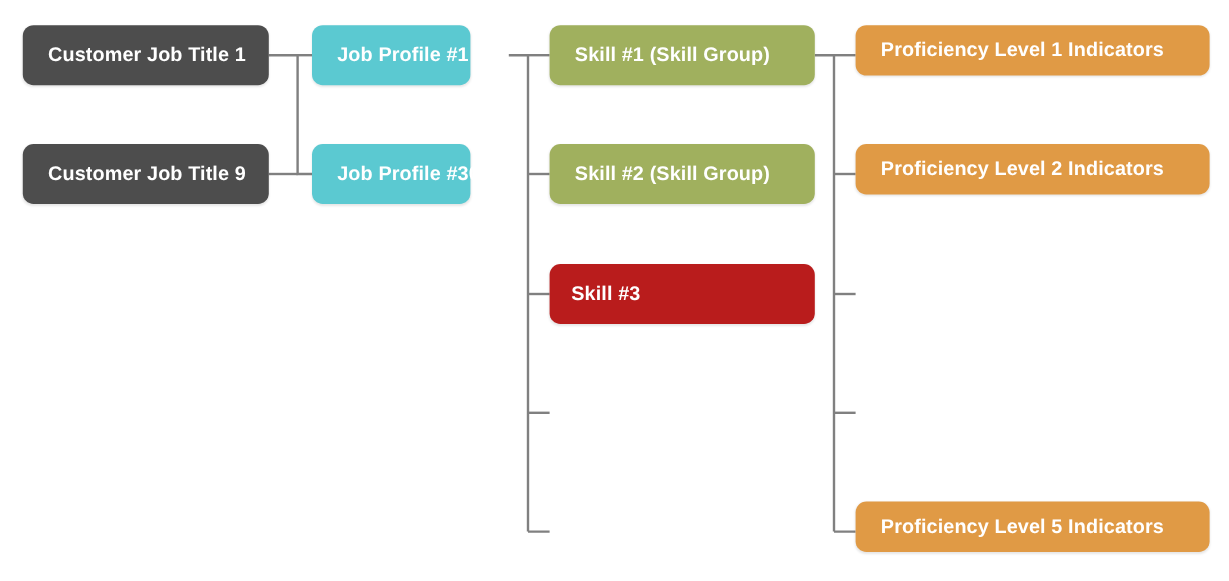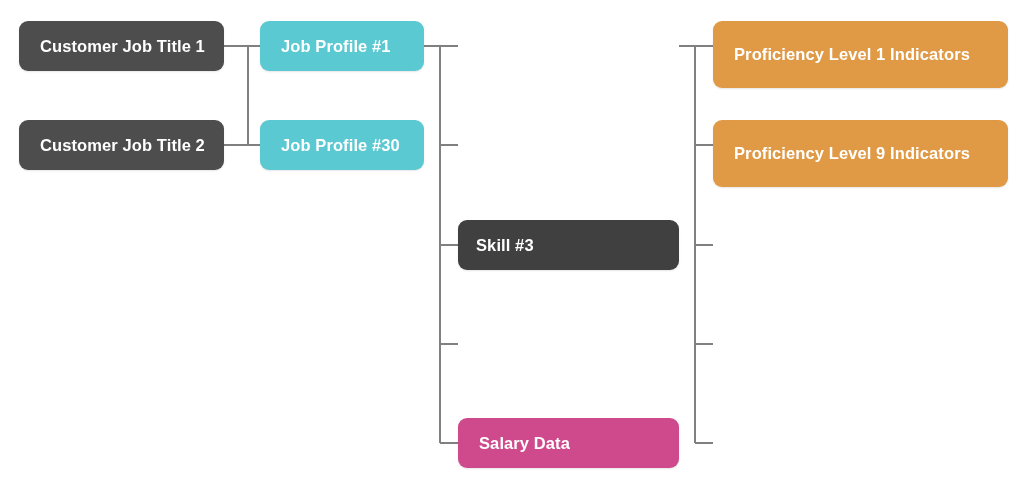--- a/index.html
+++ b/index.html
@@ -41,36 +41,36 @@
     line-height: 1.15;
     box-shadow: 0 1px 2px rgba(0,0,0,0.10);
     user-select: none;
   }
   .node-label {
     display: block;
     white-space: nowrap;
   }
   
   .col-title   { left: 19px;  width: 205px; height: 50px; }
-  .col-profile { left: 260px; width: 164px; height: 50px; }
+  .col-profile { left: 260px; width: 132px; height: 50px; }
   .col-skill   { left: 458px; width: 221px; height: 50px; }
-  .col-prof    { left: 713px; width: 295px; height: 67px; }
+  .col-prof    { left: 713px; width: 295px; height: 42px; }
 
   
   .row-1 { top: 21px;  }
   .row-2 { top: 120px; }
   .row-3 { top: 220px; }
   .row-4 { top: 319px; }
   .row-5 { top: 418px; }
 
   
   .fill-dark      { background: #4d4d4d; }
   .fill-cyan      { background: #5bc9d1; }
   .fill-olive     { background: #a0b05e; }
-  .fill-lightgreen{ background: #404040; padding-left: 18px; }
+  .fill-lightgreen{ background: #b91c1c; padding-left: 18px; }
   .fill-pink      { background: #cf4a8c; }
   .fill-orange    { background: #e09a45; }
 </style>
 </head>
 <body>
 
 <div id="canvas">
 
   <svg class="connector-layer" viewBox="0 0 1024 484" width="1024" height="484" xmlns="http://www.w3.org/2000/svg">
     <g stroke="#808080" stroke-width="2" fill="none" stroke-linecap="butt">
@@ -92,37 +92,43 @@
       <path d="M695 245 L713 245"></path>
       <path d="M695 344 L713 344"></path>
       <path d="M695 443 L713 443"></path>
     </g>
   </svg>
 
   <div class="node col-title row-1 fill-dark">
     <span class="node-label">Customer Job Title 1</span>
   </div>
   <div class="node col-title row-2 fill-dark">
-    <span class="node-label">Customer Job Title 2</span>
+    <span class="node-label">Customer Job Title 9</span>
   </div>
 
   <div class="node col-profile row-1 fill-cyan">
     <span class="node-label">Job Profile #1</span>
   </div>
   <div class="node col-profile row-2 fill-cyan">
     <span class="node-label">Job Profile #30</span>
   </div>
 
+  <div class="node col-skill row-1 fill-olive">
+    <span class="node-label">Skill #1 (Skill Group)</span>
+  </div>
+  <div class="node col-skill row-2 fill-olive">
+    <span class="node-label">Skill #2 (Skill Group)</span>
+  </div>
   <div class="node col-skill row-3 fill-lightgreen">
     <span class="node-label">Skill #3</span>
-  </div>
-  <div class="node col-skill row-5 fill-pink">
-    <span class="node-label">Salary Data</span>
   </div>
 
   <div class="node col-prof row-1 fill-orange">
     <span class="node-label">Proficiency Level 1 Indicators</span>
   </div>
   <div class="node col-prof row-2 fill-orange">
-    <span class="node-label">Proficiency Level 9 Indicators</span>
+    <span class="node-label">Proficiency Level 2 Indicators</span>
+  </div>
+  <div class="node col-prof row-5 fill-orange">
+    <span class="node-label">Proficiency Level 5 Indicators</span>
   </div>
 
 </div>
 
 </body></html>

